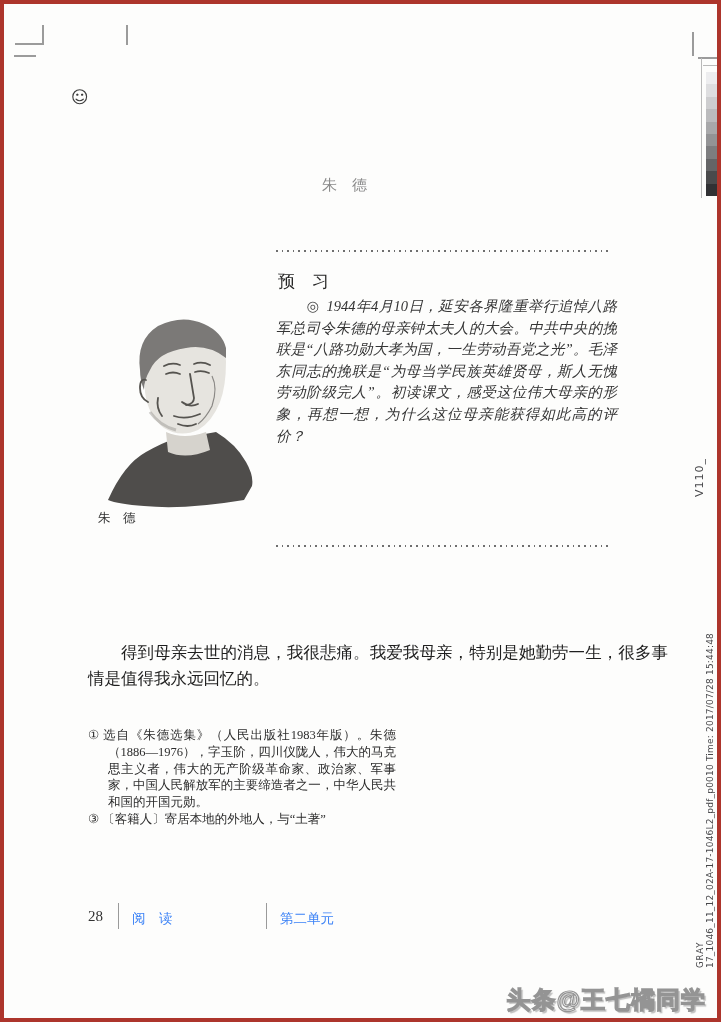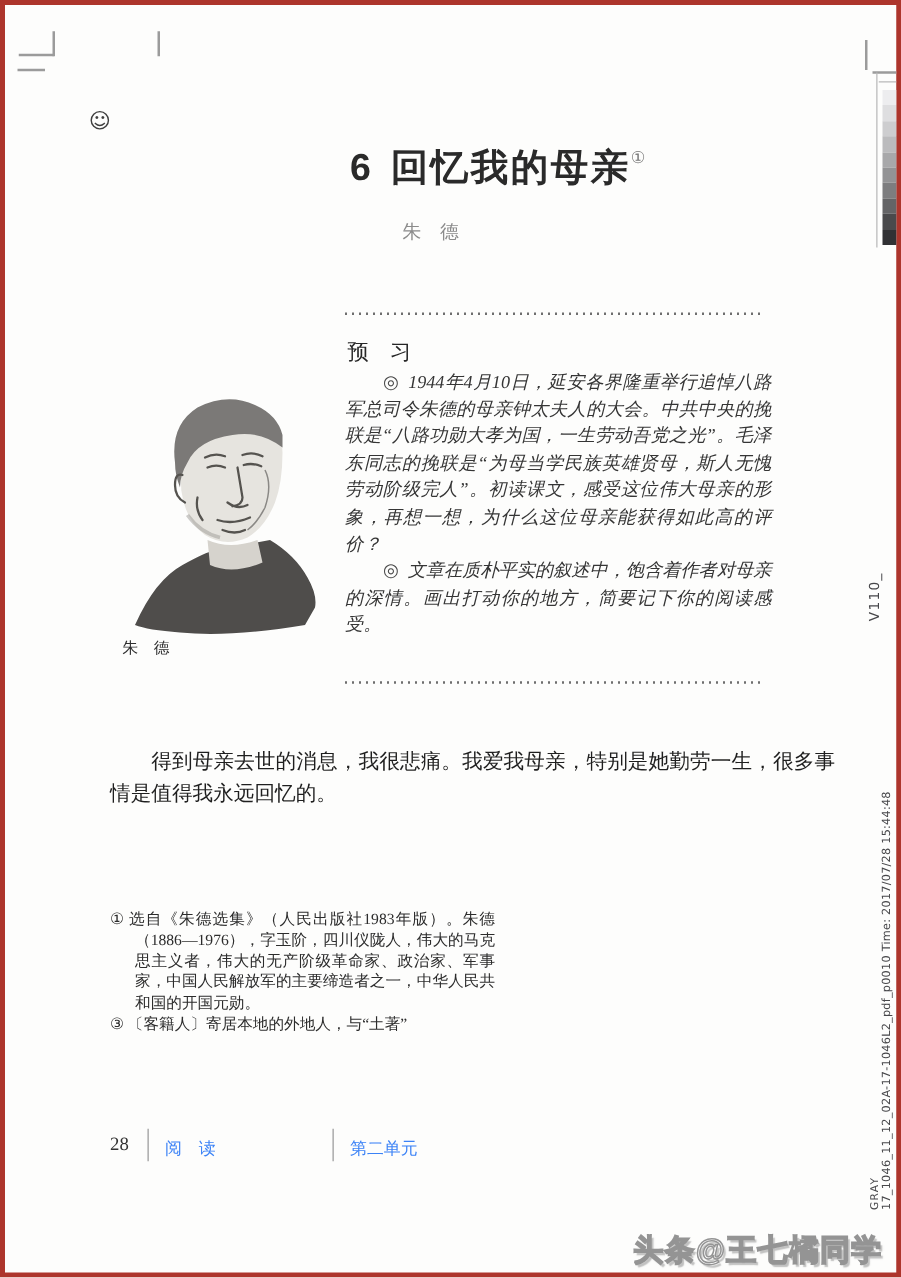--- a/index.html
+++ b/index.html
@@ -44,21 +44,21 @@
   .preview p { text-indent:2.1em; }
   .pv-bullet { font-style:normal; margin-right:7px; color:#4a4a4a; }
 
   .portrait { position:absolute; left:90px; top:310px; width:170px; height:195px; }
   .portrait-caption { position:absolute; left:94px; top:506px; font-size:12.5px; color:#2e2e2e;
                       font-family:"Liberation Serif",serif; }
 
   .body-text { position:absolute; left:84px; top:592px; width:580px;
                font-family:"Liberation Serif",serif; font-size:16.5px; line-height:25.5px;
                color:#1f1f1f; text-align:justify; }
-  .body-text p { text-indent:2em; }
+  .body-text p { text-indent:2em;margin-top:44px; }
   .body-text sup { font-size:10px; vertical-align:7px; color:#333; }
 
   .footnotes { position:absolute; left:84px; top:723px; width:580px; display:flex; gap:14px;
                font-family:"Liberation Serif",serif; font-size:12.5px; line-height:16.8px;
                color:#2c2c2c; }
   .fn-col-left  { width:308px; }
   .fn-col-right { width:258px; }
   .fn-item { text-indent:-20px; padding-left:20px; text-align:justify; }
   .fn-marker { margin-right:3px; }
   .fn-cont { padding-left:20px; }
@@ -107,31 +107,27 @@
       <div class="step" style="background:#cdcdcf"></div>
       <div class="step" style="background:#bbbbbd"></div>
       <div class="step" style="background:#a8a8aa"></div>
       <div class="step" style="background:#939395"></div>
       <div class="step" style="background:#7d7d7f"></div>
       <div class="step" style="background:#646466"></div>
       <div class="step" style="background:#4a4a4c"></div>
       <div class="step" style="background:#313134"></div>
     </div>
 
-  <h1 class="title">
-    <span class="num">6</span><span>回忆我的母亲</span><sup>①</sup>
-  </h1>
   <div class="author">朱　德</div>
 
   <div class="dotted" id="dotted1"></div>
 
   <div class="preview-heading">预　习</div>
   <div class="preview" id="preview-items">
       <p><span class="pv-bullet">◎</span>1944年4月10日，延安各界隆重举行追悼八路军总司令朱德的母亲钟太夫人的大会。中共中央的挽联是“八路功勋大孝为国，一生劳动吾党之光”。毛泽东同志的挽联是“为母当学民族英雄贤母，斯人无愧劳动阶级完人”。初读课文，感受这位伟大母亲的形象，再想一想，为什么这位母亲能获得如此高的评价？</p>
-      <p><span class="pv-bullet">◎</span>文章在质朴平实的叙述中，饱含着作者对母亲的深情。画出打动你的地方，简要记下你的阅读感受。</p>
     </div>
 
   <div class="dotted" id="dotted2"></div>
 
   <figure class="portrait">
     <svg viewBox="0 0 170 195" width="170" height="195">
       <path d="M14 186 Q30 150 52 138 Q70 128 78 126 L122 118 Q142 130 152 148 Q160 162 158 172 L150 186 Q90 196 50 192 Q24 190 14 186 Z" fill="#4f4d4b"></path>
       <path d="M72 118 Q90 126 112 118 L116 136 Q92 146 74 138 Z" fill="#d6d3cd"></path>
       <path d="M50 52 Q50 24 72 14 Q96 4 116 18 Q132 28 132 48 Q132 72 126 88 Q118 108 104 116 Q86 124 70 114 Q54 102 51 78 Z" fill="#e6e4df"></path>
       <path d="M46 56 Q42 26 64 12 Q88 0 110 10 Q128 18 132 34 L132 44 Q114 30 92 34 Q64 38 56 56 Q50 66 50 76 Q46 66 46 56 Z" fill="#7b7977"></path>

